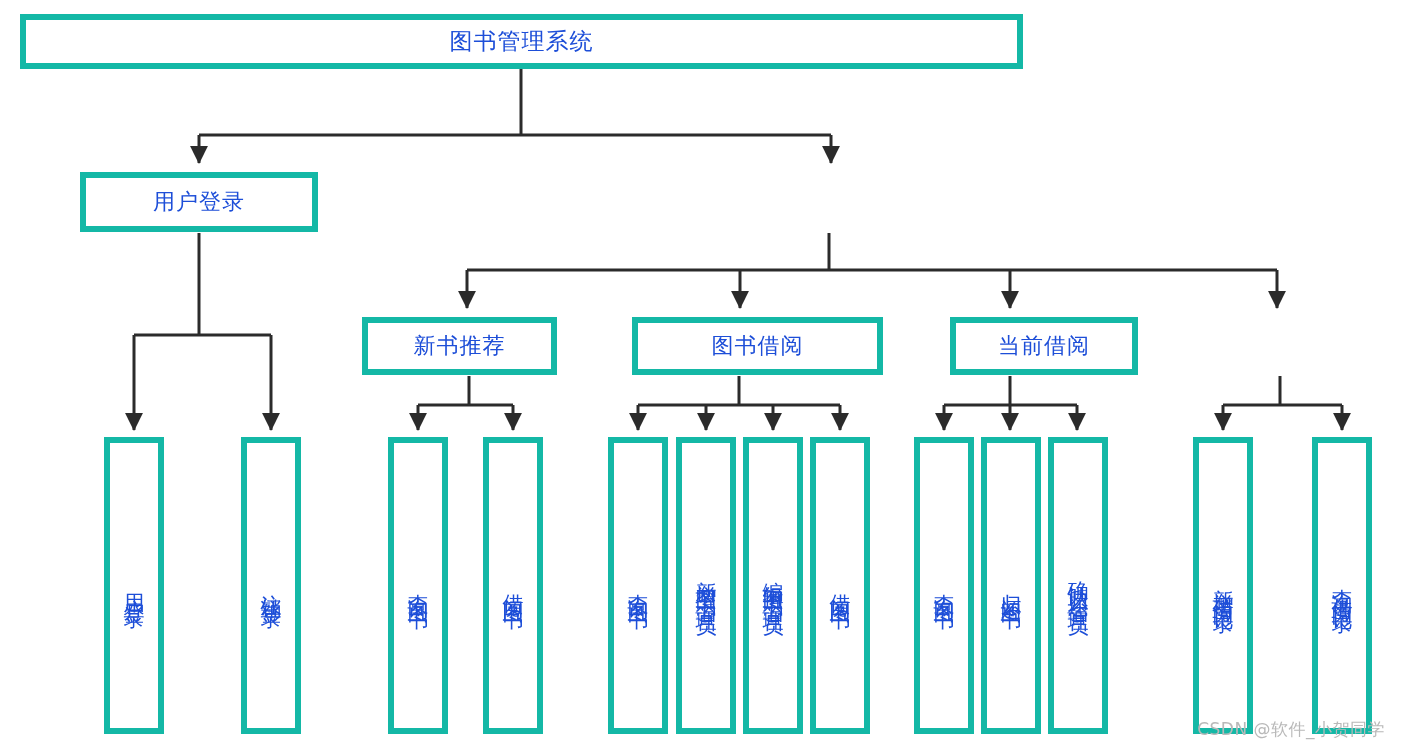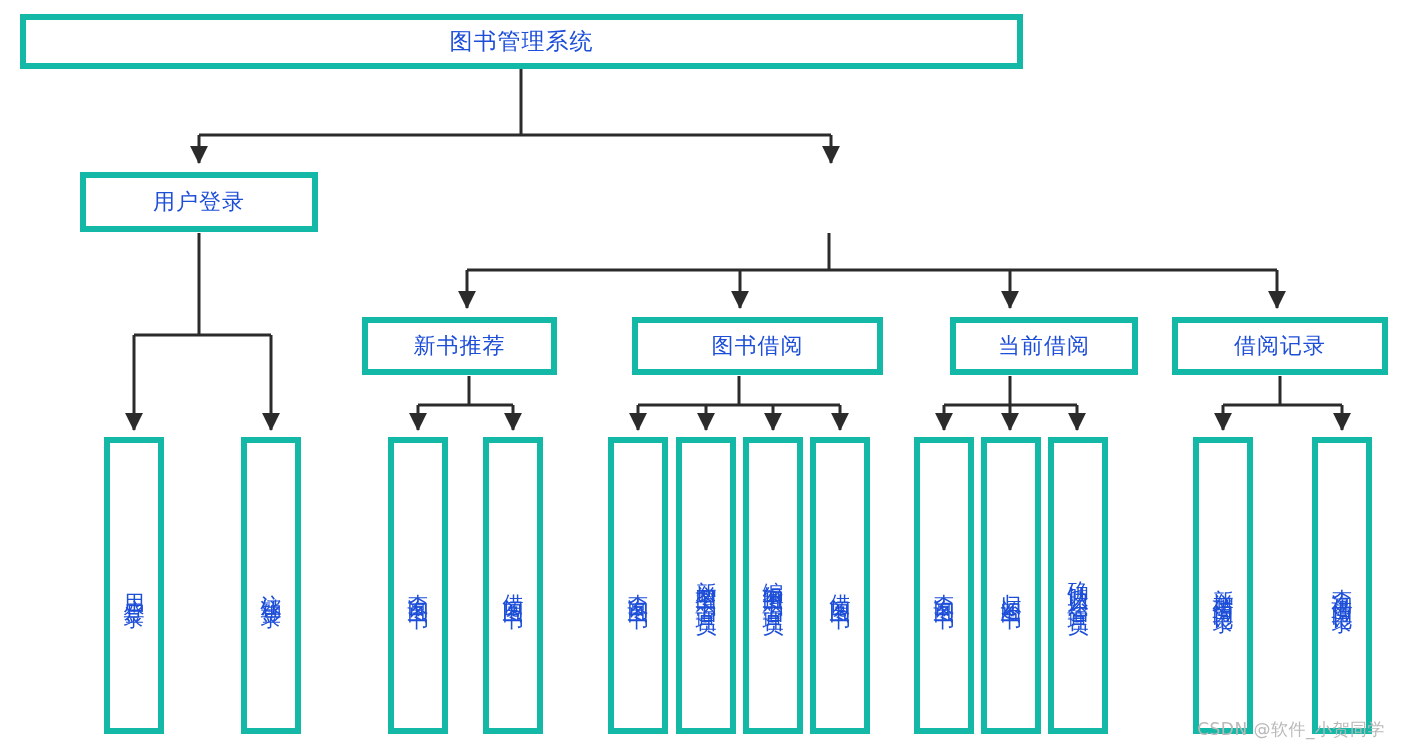--- a/index.html
+++ b/index.html
@@ -127,21 +127,20 @@
     </g>
   </svg>
 
   <div class="node node-h node-root" style="left:20px; top:14px; width:1003px; height:55px;">图书管理系统</div>
 
   <div class="node node-h" style="left:80px; top:172px; width:238px; height:60px;">用户登录</div>
 
   <div class="node node-h" style="left:362px; top:317px; width:195px; height:58px;">新书推荐</div>
   <div class="node node-h" style="left:632px; top:317px; width:251px; height:58px;">图书借阅</div>
   <div class="node node-h" style="left:902px; top:317px; width:188px; height:58px;margin-left:48px;">当前借阅</div>
-  <div class="node node-h" style="left:1172px; top:317px; width:216px; height:58px;">借阅记录</div>
 
   <div class="node node-v" style="left:104px; top:437px; width:60px; height:297px;">
     <span class="vlabel">用户登录</span>
   </div>
   <div class="node node-v" style="left:241px; top:437px; width:60px; height:297px;">
     <span class="vlabel">注销登录</span>
   </div>
 
   <div class="node node-v" style="left:388px; top:437px; width:60px; height:297px;">
     <span class="vlabel">查询图书</span>

